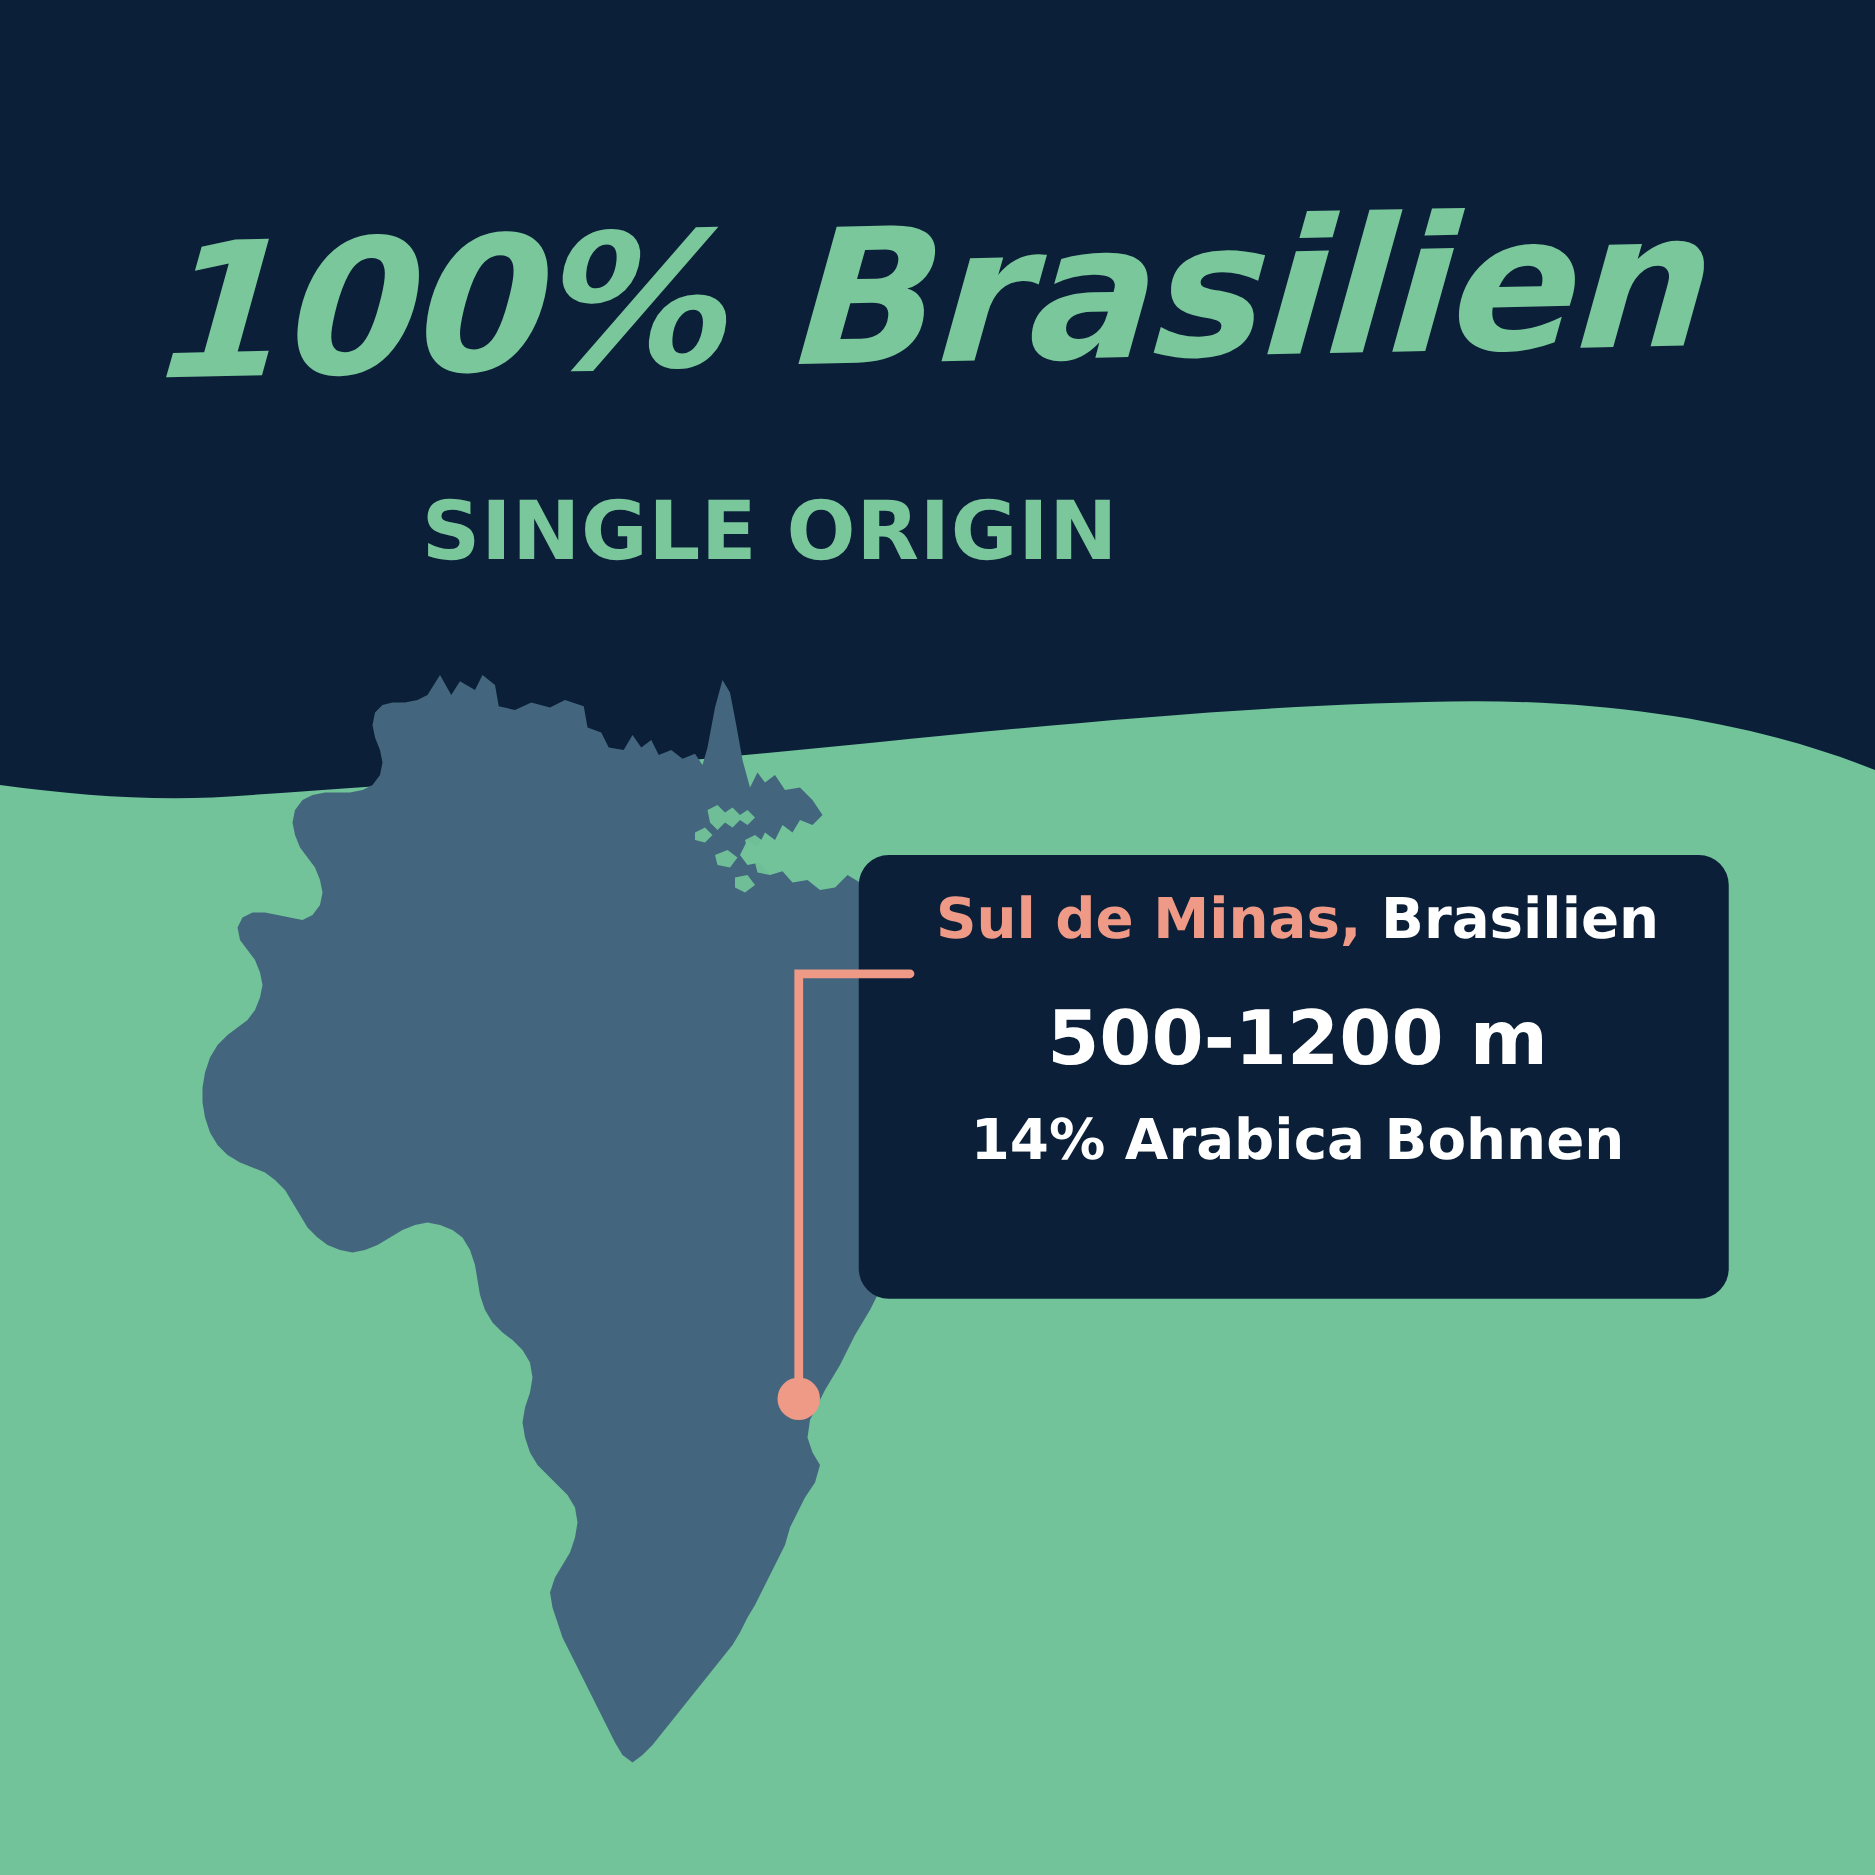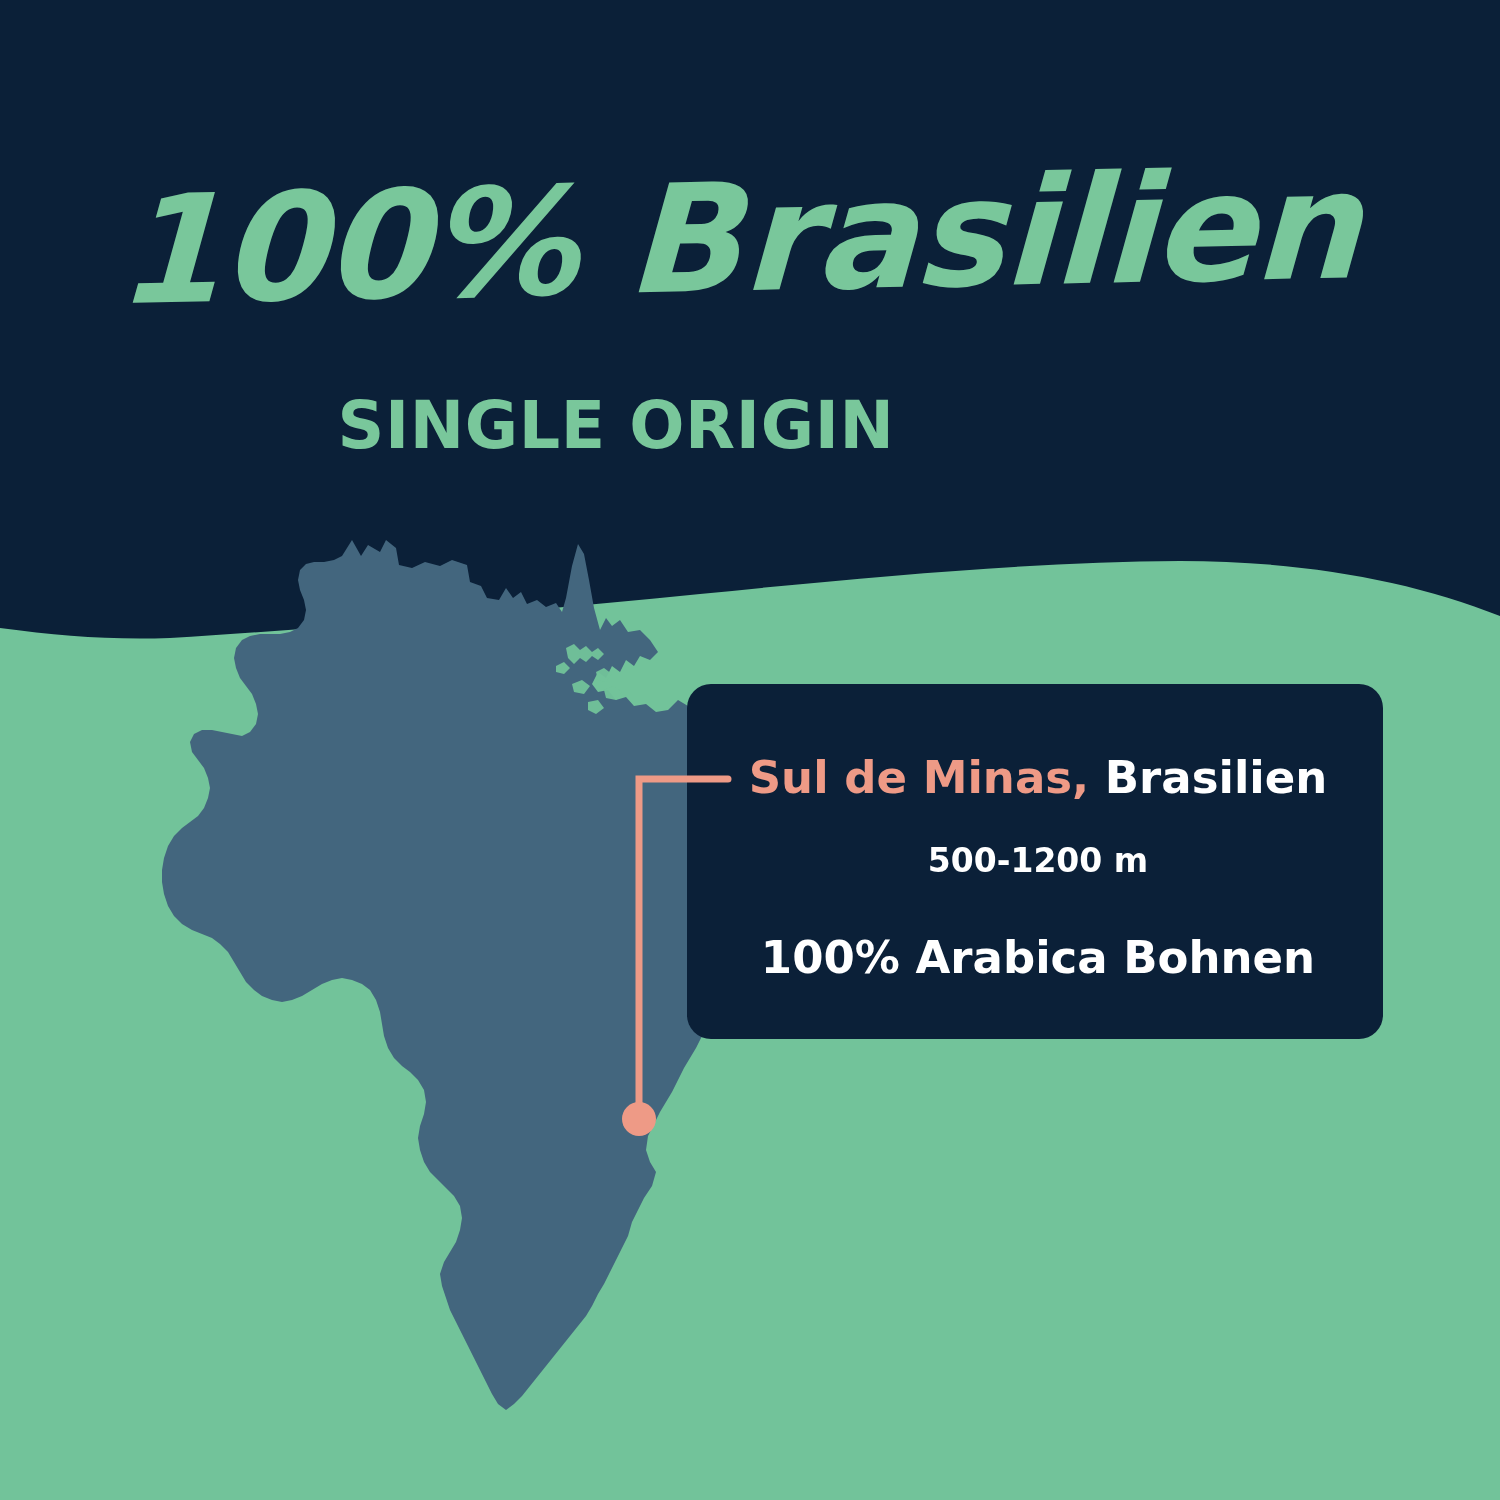--- a/index.html
+++ b/index.html
@@ -95,21 +95,21 @@
     left: 687px;
     top: 684px;
     width: 696px;
     height: 355px;
     background: #0b2038;
     border-radius: 24px;
     z-index: 4;
     display: flex;
     flex-direction: column;
     align-items: center;
-    justify-content: center;
+    justify-content: flex-start;
     box-sizing: border-box;
     padding: 10px 18px 16px 24px;
   }
   .card-line {
     font-family: "DejaVu Sans", sans-serif;
     font-weight: 700;
     color: #ffffff;
     text-align: center;
     white-space: nowrap;
     line-height: 1.0;
@@ -119,22 +119,22 @@
     margin-bottom: 44px;
     margin-top: 18px;
   }
   #card-origin-name {
     color: #ee9a86;
   }
   #card-origin-country {
     color: #ffffff;
   }
   #card-line-2 {
-    font-size: 33px;
-    margin-bottom: 58px;
+    font-size: 60px;
+    margin-bottom: 28px;
   }
   #card-line-3 {
     font-size: 45px;
   }
 </style>
 </head>
 <body>
 
 <div id="stage">
 
@@ -210,21 +210,21 @@
              M 604,690 L 614,686 L 622,692 L 616,700 L 606,698 Z
              M 588,702 L 598,700 L 604,708 L 596,714 L 588,710 Z"></path>
   </svg>
 
   <div id="info-card">
     <div class="card-line" id="card-line-1">
       <span id="card-origin-name">Sul de Minas,</span>
       <span id="card-origin-country">Brasilien</span>
     </div>
     <div class="card-line" id="card-line-2">500-1200 m</div>
-    <div class="card-line" id="card-line-3">100% Arabica Bohnen</div>
+    <div class="card-line" id="card-line-3">14% Arabica Bohnen</div>
   </div>
 
   <svg id="connector-svg" viewBox="0 0 1500 1500" xmlns="http://www.w3.org/2000/svg">
     <path d="M 728,779 L 639,779 L 639,1112" fill="none" stroke="#ee9a86" stroke-width="7" stroke-linecap="round" stroke-linejoin="miter"></path>
     <circle cx="639" cy="1119" r="17" fill="#ee9a86"></circle>
   </svg>
 
 </div>
 
 </body></html>

